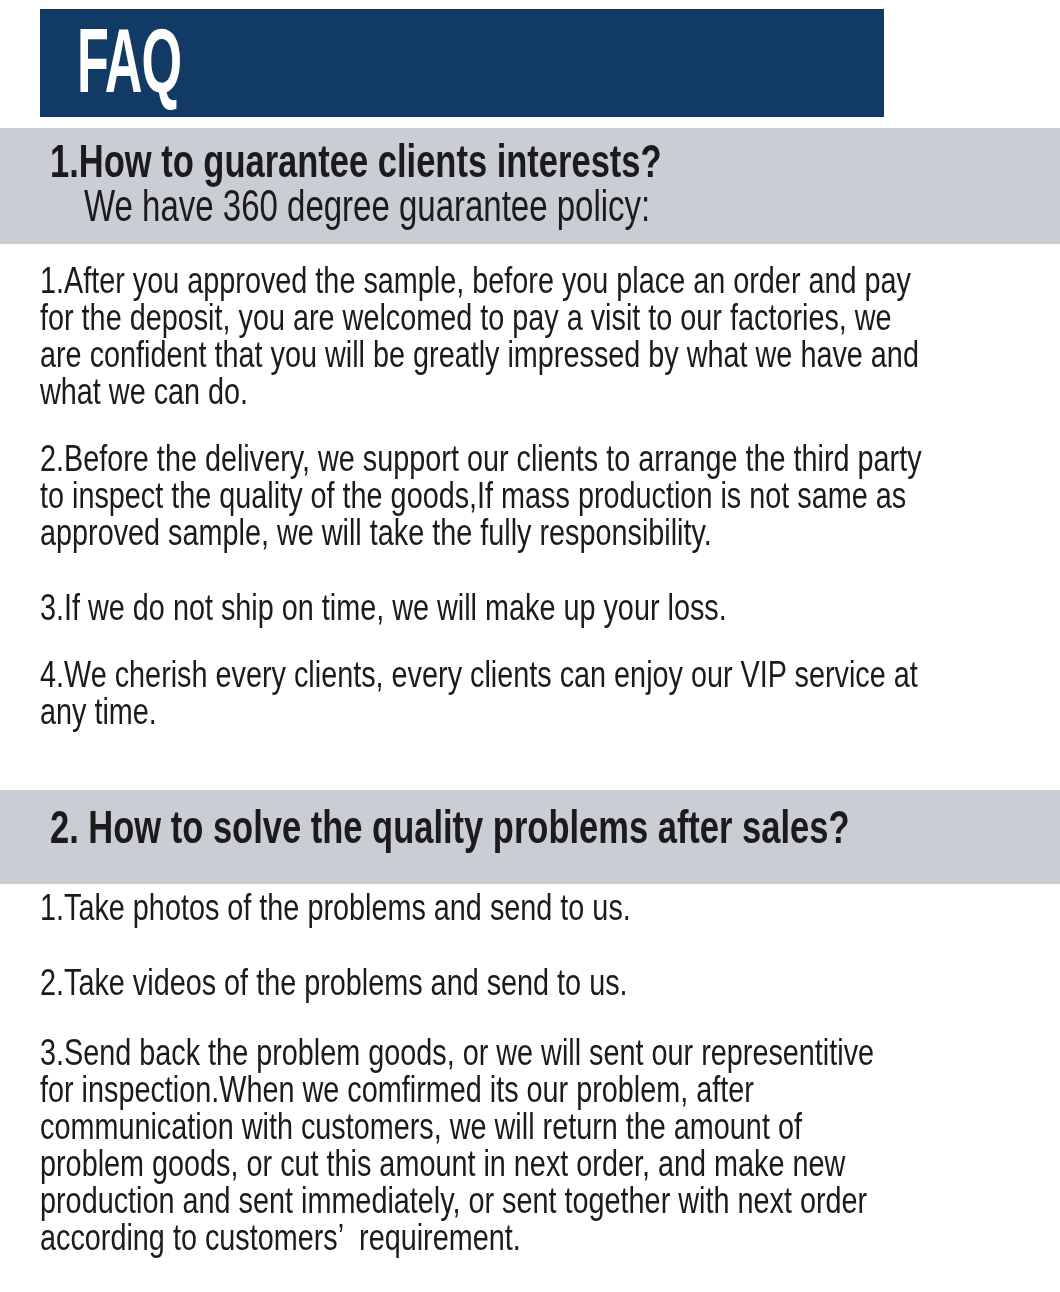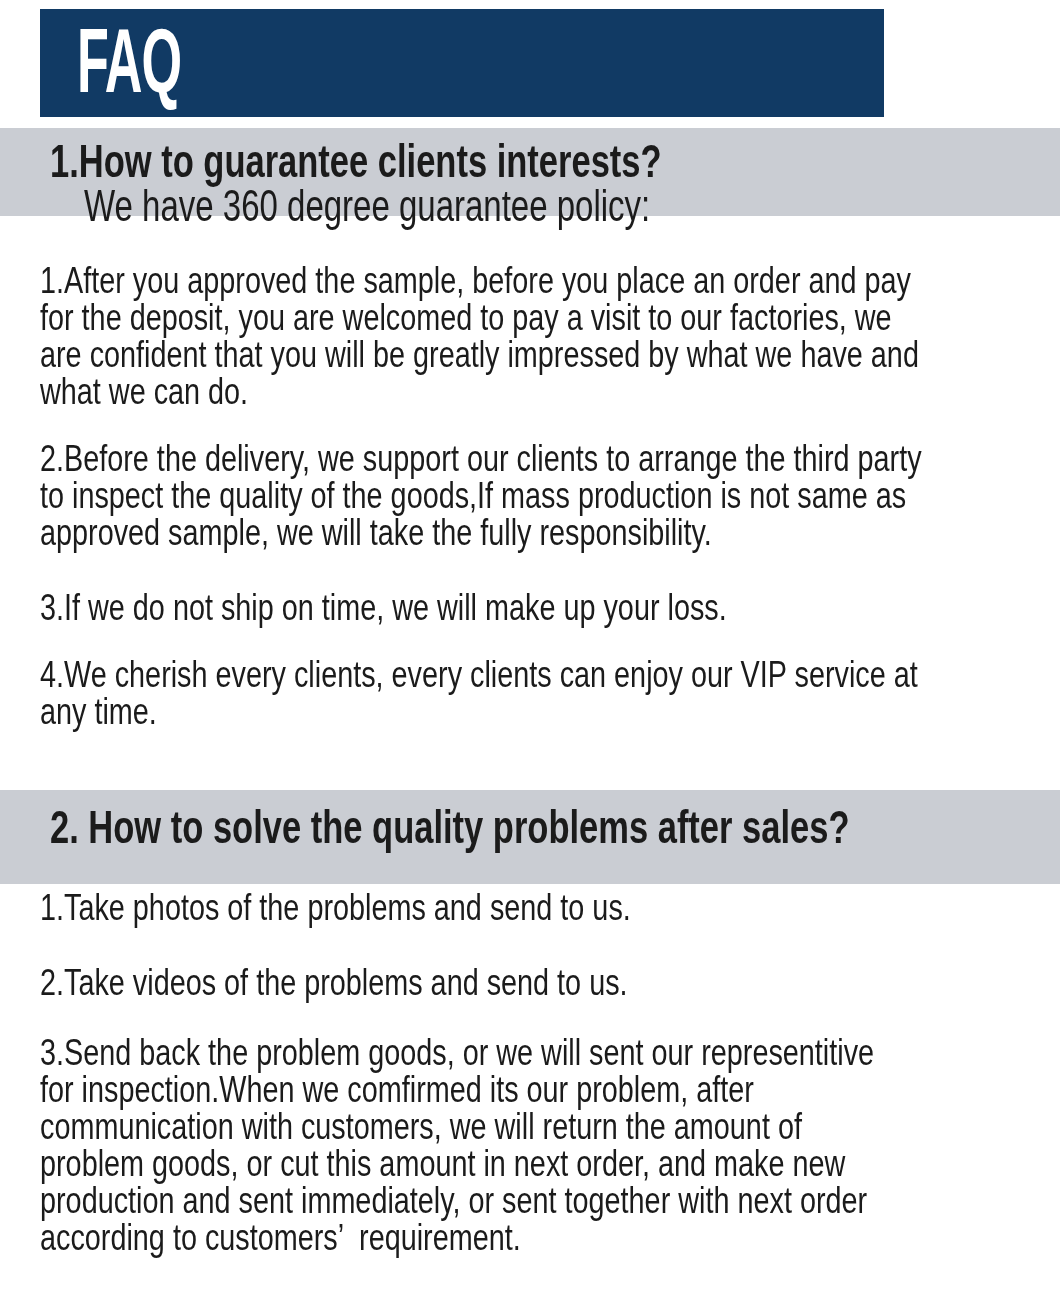--- a/index.html
+++ b/index.html
@@ -31,21 +31,21 @@
     position:absolute;
     background:#ffffff;
     border-radius:8px;
     transform:skewX(-20deg);
   }
   
   .banner{
     position:absolute;left:0;width:1060px;
     background:var(--banner-gray,#cacdd3);
   }
-  .banner1{top:128px;height:88px;}
+  .banner1{top:128px;height:116px;}
   .banner2{top:790px;height:94px;}
   .q-line{
     position:absolute;
     color:var(--text,#1b1b1b);
     white-space:pre;
     transform:scaleX(0.75);transform-origin:0 0;
   }
   .q1l1{left:50px;top:9px;font-size:46px;font-weight:700;line-height:48px;}
   .q1l2{left:84px;top:54px;font-size:44px;font-weight:400;line-height:48px;}
   .q2l1{left:50px;top:13px;font-size:46px;font-weight:700;line-height:48px;}

